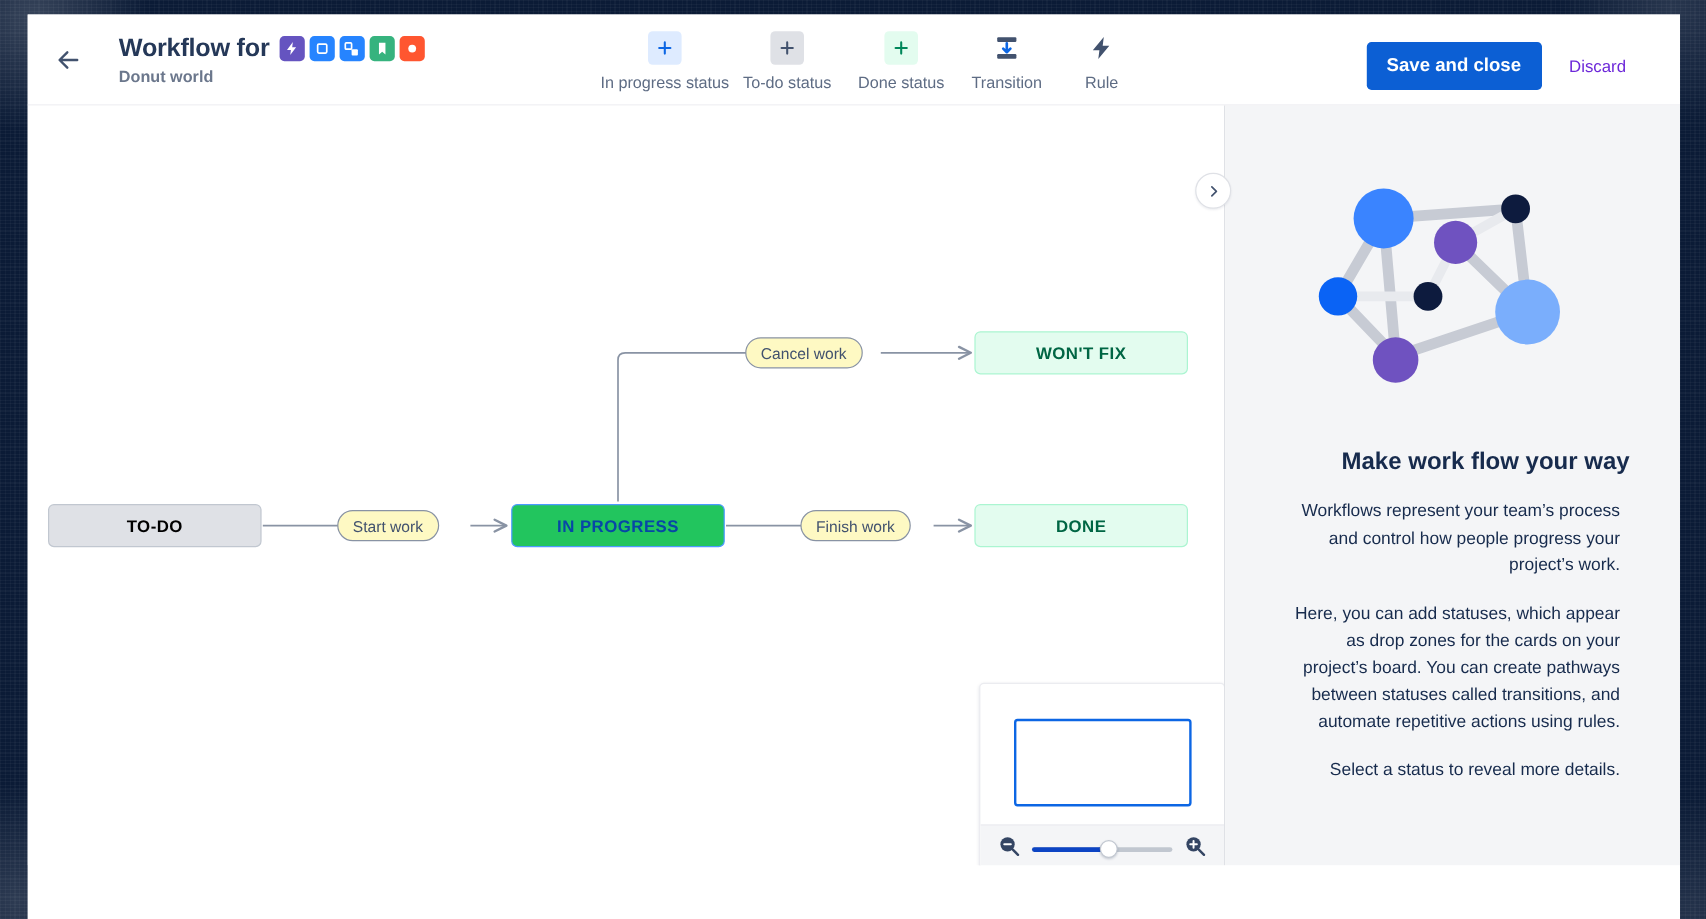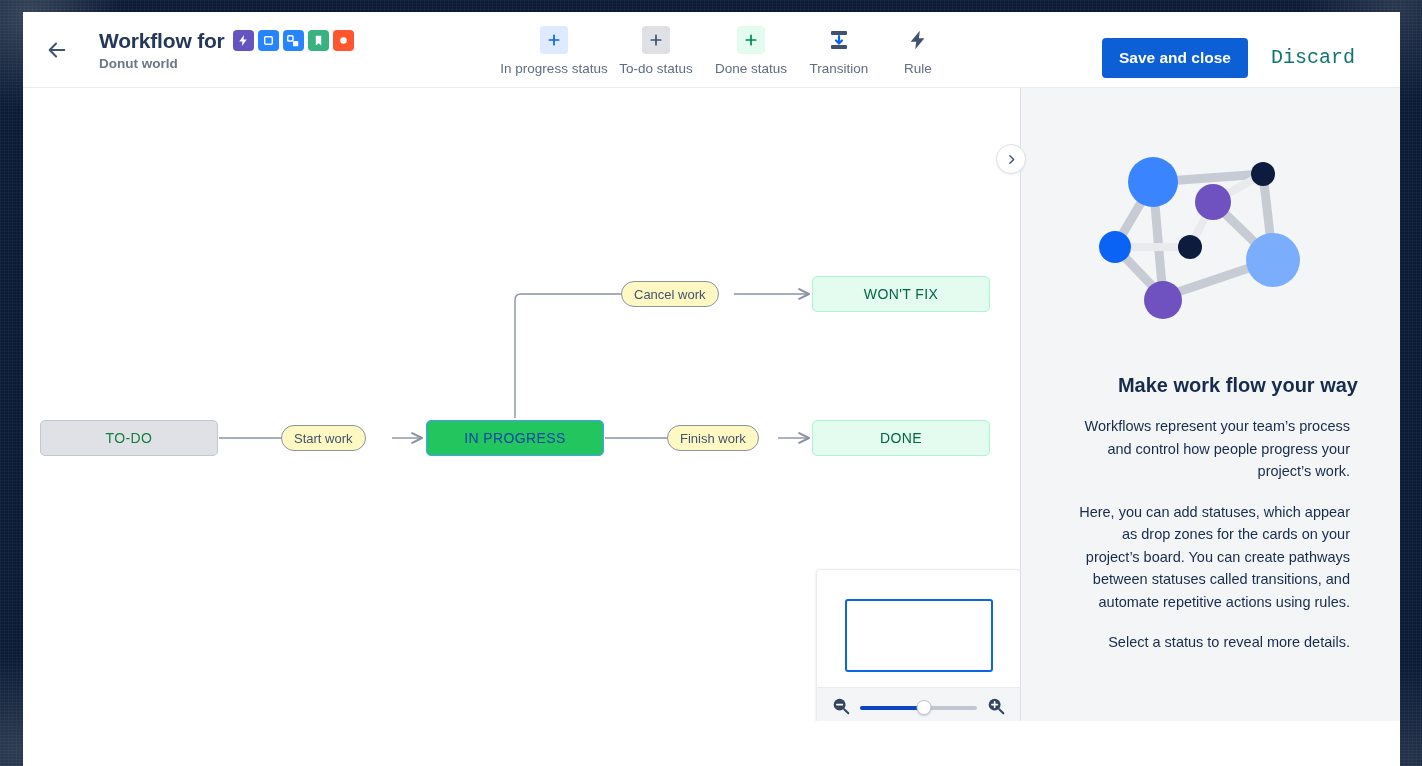--- a/index.html
+++ b/index.html
@@ -129,27 +129,27 @@
     border: none;
     border-radius: 4px;
     font-size: 15.5px;
     font-weight: bold;
     padding: 11px 17px;
     cursor: pointer;
     font-family: "Liberation Sans", sans-serif;
   }
   .btn-subtle {
     background: transparent;
-    color: #0f766e;
+    color: #6d28d9;
     border: none;
     border-radius: 4px;
-    font-size: 20px;
+    font-size: 14px;
     padding: 11px 17px;
     cursor: pointer;
-    font-family: Liberation Mono, monospace;
+    font-family: Liberation Sans, sans-serif;
   }
 
   
   .body-area {
     position: relative;
     height: 633px;
     display: flex;
   }
 
   .canvas {
@@ -188,28 +188,28 @@
 
   
   .node {
     position: absolute;
     height: 36px;
     display: flex;
     align-items: center;
     justify-content: center;
     border-radius: 5px;
     font-size: 14px;
-    font-weight: normal;
+    font-weight: bold;
     letter-spacing: 0.4px;
     cursor: pointer;
   }
   .node.todo {
     background: #dfe1e6;
     border: 1px solid #c1c7d0;
-    color: #15803d;
+    color: #000000;
   }
   .node.inprogress {
     background: #22c55e;
     border: 1.5px solid #4c9aff;
     color: #0747a6;
   }
   .node.done {
     background: #e3fcef;
     border: 1px solid #abf5d1;
     color: #006644;

